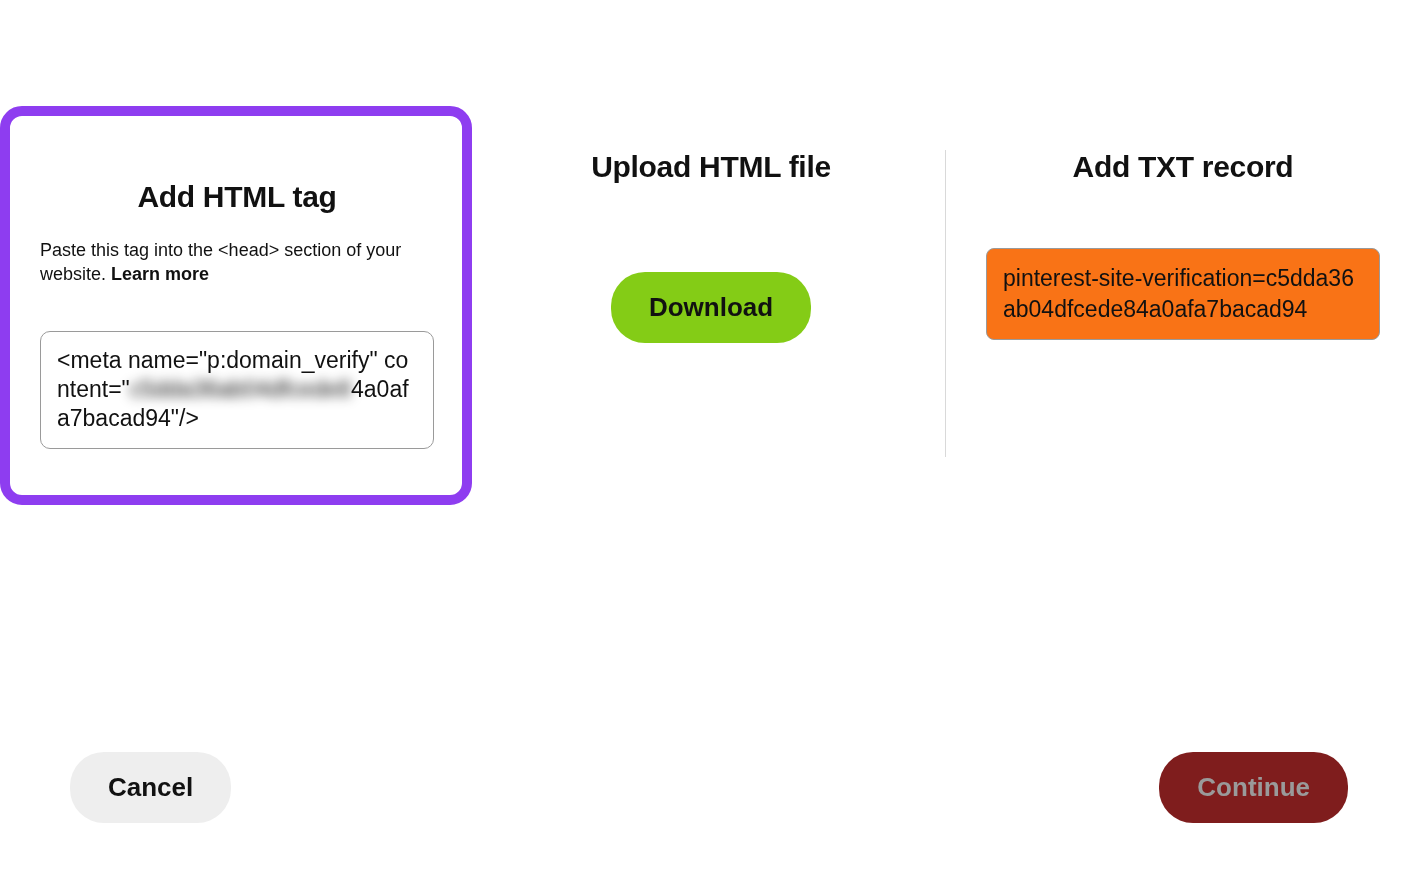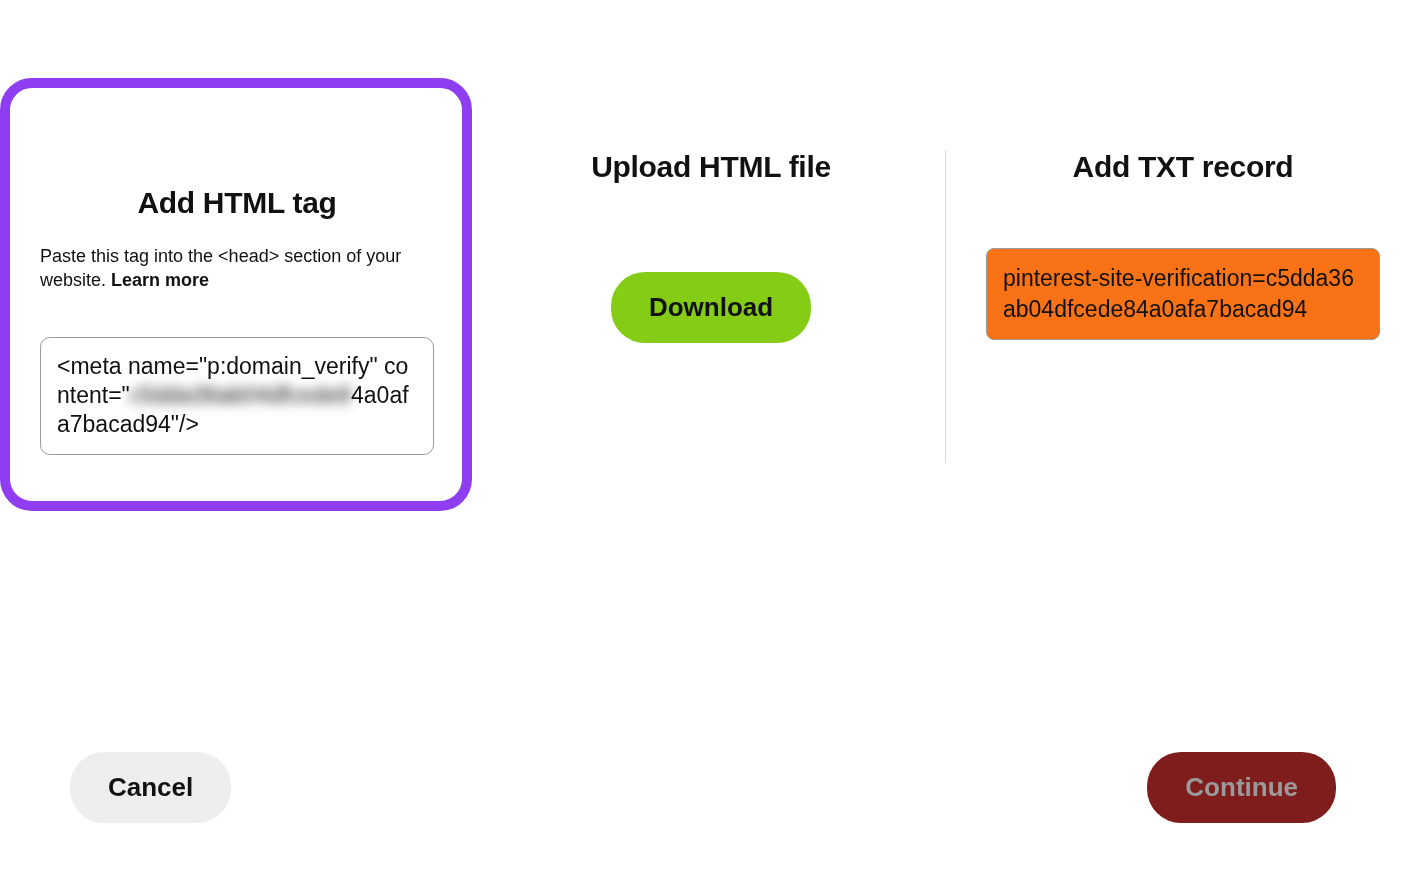--- a/index.html
+++ b/index.html
@@ -45,23 +45,24 @@
     content: "";
     position: absolute;
     right: 0;
     top: 72px;
     bottom: 48px;
     width: 1px;
     background: #d9d9d9;
   }
   .option-selected {
     border: 10px solid #8e3df0;
-    border-radius: 32px;
-    padding: 98px 28px 46px 30px;
+    border-radius: 22px;
+    padding: 64px 28px 46px 30px;
     margin-right: 2px;
+    margin-top: 28px;
   }
   .option-selected::after { display:none; }
   .option-title {
     font-size: 30px;
     font-weight: 700;
     text-align: center;
     margin-bottom: 24px;
     letter-spacing: -0.3px;
   }
   .option-desc {
@@ -110,21 +111,21 @@
     border-radius: 34px;
     padding: 20px 38px;
     font-size: 26px;
     font-weight: 700;
     color: #111;
     cursor: pointer;
   }
   .footer {
     position: absolute;
     left: 0;
-    right: 12px;
+    right: 0;
     bottom: 46px;
     display: flex;
     justify-content: space-between;
     align-items: center;
     padding: 0 70px;
   }
   .btn {
     border: none;
     border-radius: 34px;
     padding: 20px 38px;

